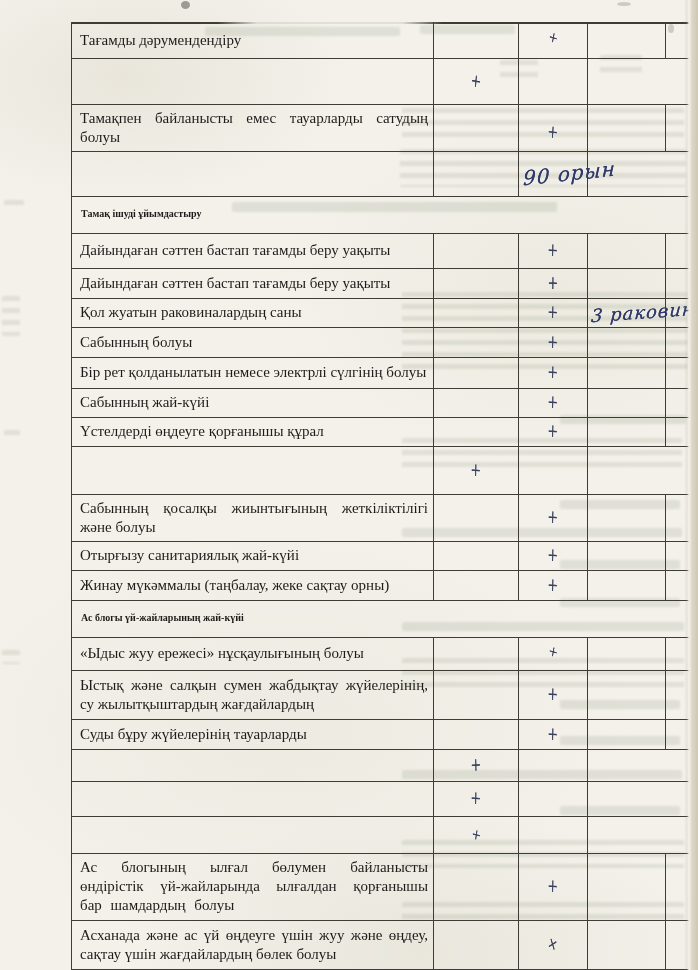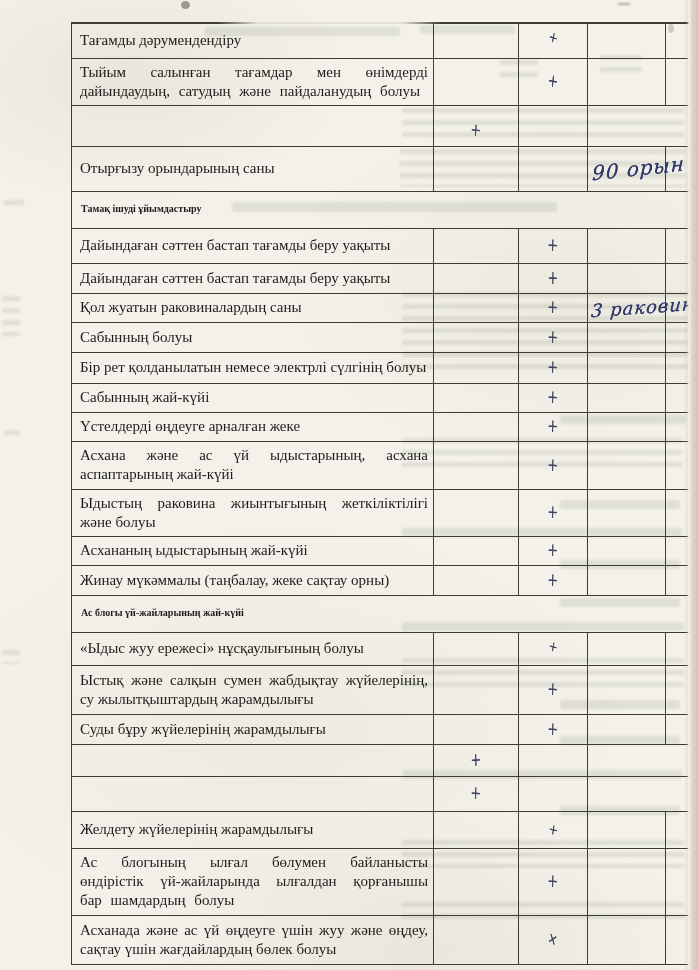--- a/index.html
+++ b/index.html
@@ -152,40 +152,39 @@
     <div class="cell c1">Тағамды дәрумендендіру</div>
     <div class="cell c2"></div>
     <div class="cell c3">
           <span class="check">+</span>
         </div>
     <div class="cell c4"></div>
     <div class="cell c5"></div>
   </div>
 
   <div class="row">
-    <div class="cell c1">Тыйым салынған тағамдар мен өнімдерді дайындаудың, сатудың және пайдаланудың болуы</div>
-    <div class="cell c2"></div>
-    <div class="cell c3">
-          <span class="check">+</span>
-        </div>
-    <div class="cell c4"></div>
-    <div class="cell c5"></div>
-  </div>
-
-  <div class="row">
-    <div class="cell c2"></div>
-    <div class="cell c3">
-          <span class="check">+</span>
-        </div>
-    <div class="cell c4"></div>
-    <div class="cell c5"></div>
-  </div>
-
-  <div class="row">
-    <div class="cell c1">Отырғызу орындарының саны</div>
+    <div class="cell c2"></div>
+    <div class="cell c3">
+          <span class="check">+</span>
+        </div>
+    <div class="cell c4"></div>
+    <div class="cell c5"></div>
+  </div>
+
+  <div class="row">
+    <div class="cell c1">Тамақпен байланысты емес тауарларды сатудың болуы</div>
+    <div class="cell c2"></div>
+    <div class="cell c3">
+          <span class="check">+</span>
+        </div>
+    <div class="cell c4"></div>
+    <div class="cell c5"></div>
+  </div>
+
+  <div class="row">
     <div class="cell c2"></div>
     <div class="cell c3"></div>
     <div class="cell c4">
           <span class="handwriting">90 орын</span>
         </div>
     <div class="cell c5"></div>
   </div>
 
   <div class="row header">
     <div class="cell ch">Тамақ ішуді ұйымдастыру</div>
@@ -247,51 +246,50 @@
     <div class="cell c1">Сабынның жай-күйі</div>
     <div class="cell c2"></div>
     <div class="cell c3">
           <span class="check">+</span>
         </div>
     <div class="cell c4"></div>
     <div class="cell c5"></div>
   </div>
 
   <div class="row">
-    <div class="cell c1">Үстелдерді өңдеуге арналған жеке</div>
-    <div class="cell c2"></div>
-    <div class="cell c3">
-          <span class="check">+</span>
-        </div>
-    <div class="cell c4"></div>
-    <div class="cell c5"></div>
-  </div>
-
-  <div class="row">
-    <div class="cell c1">Асхана және ас үй ыдыстарының, асхана аспаптарының жай-күйі</div>
-    <div class="cell c2"></div>
-    <div class="cell c3">
-          <span class="check">+</span>
-        </div>
-    <div class="cell c4"></div>
-    <div class="cell c5"></div>
-  </div>
-
-  <div class="row">
-    <div class="cell c1">Ыдыстың раковина жиынтығының жеткіліктілігі және болуы</div>
-    <div class="cell c2"></div>
-    <div class="cell c3">
-          <span class="check">+</span>
-        </div>
-    <div class="cell c4"></div>
-    <div class="cell c5"></div>
-  </div>
-
-  <div class="row">
-    <div class="cell c1">Асхананың ыдыстарының жай-күйі</div>
+    <div class="cell c1">Үстелдерді өңдеуге қорғанышы құрал</div>
+    <div class="cell c2"></div>
+    <div class="cell c3">
+          <span class="check">+</span>
+        </div>
+    <div class="cell c4"></div>
+    <div class="cell c5"></div>
+  </div>
+
+  <div class="row">
+    <div class="cell c2"></div>
+    <div class="cell c3">
+          <span class="check">+</span>
+        </div>
+    <div class="cell c4"></div>
+    <div class="cell c5"></div>
+  </div>
+
+  <div class="row">
+    <div class="cell c1">Сабынның қосалқы жиынтығының жеткіліктілігі және болуы</div>
+    <div class="cell c2"></div>
+    <div class="cell c3">
+          <span class="check">+</span>
+        </div>
+    <div class="cell c4"></div>
+    <div class="cell c5"></div>
+  </div>
+
+  <div class="row">
+    <div class="cell c1">Отырғызу санитариялық жай-күйі</div>
     <div class="cell c2"></div>
     <div class="cell c3">
           <span class="check">+</span>
         </div>
     <div class="cell c4"></div>
     <div class="cell c5"></div>
   </div>
 
   <div class="row">
     <div class="cell c1">Жинау мүкәммалы (таңбалау, жеке сақтау орны)</div>
@@ -311,59 +309,58 @@
     <div class="cell c1">«Ыдыс жуу ережесі» нұсқаулығының болуы</div>
     <div class="cell c2"></div>
     <div class="cell c3">
           <span class="check">+</span>
         </div>
     <div class="cell c4"></div>
     <div class="cell c5"></div>
   </div>
 
   <div class="row">
-    <div class="cell c1">Ыстық және салқын сумен жабдықтау жүйелерінің, су жылытқыштардың жарамдылығы</div>
-    <div class="cell c2"></div>
-    <div class="cell c3">
-          <span class="check">+</span>
-        </div>
-    <div class="cell c4"></div>
-    <div class="cell c5"></div>
-  </div>
-
-  <div class="row">
-    <div class="cell c1">Суды бұру жүйелерінің жарамдылығы</div>
-    <div class="cell c2"></div>
-    <div class="cell c3">
-          <span class="check">+</span>
-        </div>
-    <div class="cell c4"></div>
-    <div class="cell c5"></div>
-  </div>
-
-  <div class="row">
-    <div class="cell c2"></div>
-    <div class="cell c3">
-          <span class="check">+</span>
-        </div>
-    <div class="cell c4"></div>
-    <div class="cell c5"></div>
-  </div>
-
-  <div class="row">
-    <div class="cell c2"></div>
-    <div class="cell c3">
-          <span class="check">+</span>
-        </div>
-    <div class="cell c4"></div>
-    <div class="cell c5"></div>
-  </div>
-
-  <div class="row">
-    <div class="cell c1">Желдету жүйелерінің жарамдылығы</div>
+    <div class="cell c1">Ыстық және салқын сумен жабдықтау жүйелерінің, су жылытқыштардың жағдайлардың</div>
+    <div class="cell c2"></div>
+    <div class="cell c3">
+          <span class="check">+</span>
+        </div>
+    <div class="cell c4"></div>
+    <div class="cell c5"></div>
+  </div>
+
+  <div class="row">
+    <div class="cell c1">Суды бұру жүйелерінің тауарларды</div>
+    <div class="cell c2"></div>
+    <div class="cell c3">
+          <span class="check">+</span>
+        </div>
+    <div class="cell c4"></div>
+    <div class="cell c5"></div>
+  </div>
+
+  <div class="row">
+    <div class="cell c2"></div>
+    <div class="cell c3">
+          <span class="check">+</span>
+        </div>
+    <div class="cell c4"></div>
+    <div class="cell c5"></div>
+  </div>
+
+  <div class="row">
+    <div class="cell c2"></div>
+    <div class="cell c3">
+          <span class="check">+</span>
+        </div>
+    <div class="cell c4"></div>
+    <div class="cell c5"></div>
+  </div>
+
+  <div class="row">
     <div class="cell c2"></div>
     <div class="cell c3">
           <span class="check">+</span>
         </div>
     <div class="cell c4"></div>
     <div class="cell c5"></div>
   </div>
 
   <div class="row">
     <div class="cell c1">Ас блогының ылғал бөлумен байланысты өндірістік үй-жайларында ылғалдан қорғанышы бар шамдардың болуы</div>

